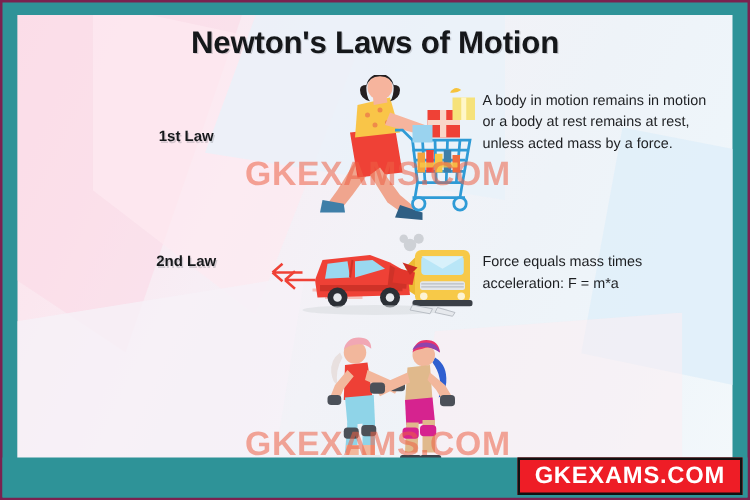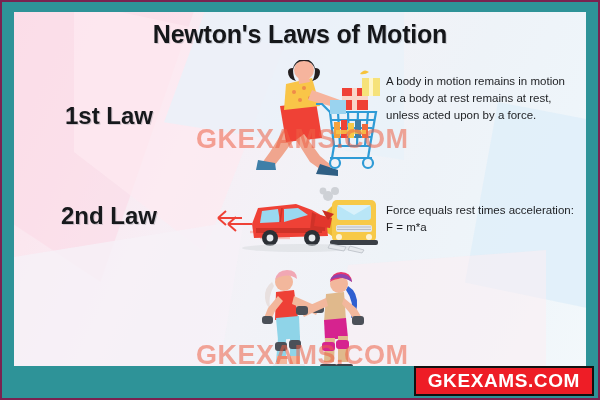--- a/index.html
+++ b/index.html
@@ -99,24 +99,25 @@
   .row { position:absolute; left:0; right:0; }
   .row-1 { top: 48px;  height: 120px; }
   .row-2 { top: 170px; height: 88px;  }
   .row-3 { top: 250px; height: 122px; }
 
   .law-label {
     position: absolute;
     left: 0;
     width: 190px;
     text-align: center;
-    font-size: 24px;
+    font-size: 12px;
     font-weight: bold;
     color: #17191c;
     text-shadow: 1px 1px 0 rgba(140,140,150,.35);
+    padding-left: 40px;
   }
   .row-1 .law-label { top: 42px; }
   .row-2 .law-label { top: 20px; }
   .row-3 .law-label { top: 72px; }
 
   .desc {
     position: absolute;
     font-size: 11.5px;
     line-height: 1.48;
     color: #1d1f22;
@@ -235,21 +236,21 @@
           <rect x="100" y="28" width="26" height="22" fill="#ef4136"></rect>
           <rect x="110" y="28" width="5" height="22" fill="#f9d6c8"></rect>
           <rect x="100" y="36" width="26" height="4" fill="#f9d6c8"></rect>
           <rect x="120" y="18" width="18" height="18" fill="#f6e27a"></rect>
           <rect x="127" y="18" width="4" height="18" fill="#fff6c8"></rect>
           <rect x="88" y="40" width="16" height="14" fill="#9ad3ef"></rect>
           <path d="M118 14 q4 -6 9 -2 q-4 3 -9 2 z" fill="#f6c33c"></path>
         </svg>
       </div>
 
-      <div class="desc">A body in motion remains in motion or a body at rest remains at rest, unless acted upon by a force.</div>
+      <div class="desc">A body in motion remains in motion or a body at rest remains at rest, unless acted mass by a force.</div>
     </div>
 
     <div class="row row-2">
       <div class="law-label">2nd Law</div>
 
       <div class="art art-2">
         <svg viewBox="0 0 180 76" width="180" height="76">
 
           <g fill="none" stroke="#ef4136" stroke-width="2">
             <path d="M38 34 L14 34 M14 34 L22 27 M14 34 L22 41"></path>
@@ -300,21 +301,21 @@
 
           <ellipse cx="96" cy="64" rx="58" ry="4" fill="#d7dade" opacity=".55"></ellipse>
 
           <g fill="#e6e9ed" stroke="#b9bec5" stroke-width=".8">
             <path d="M126 60 L142 63 L140 67 L124 64 Z"></path>
             <path d="M146 62 L160 66 L158 69 L144 66 Z"></path>
           </g>
         </svg>
       </div>
 
-      <div class="desc">Force equals rest times acceleration: F = m*a</div>
+      <div class="desc">Force equals mass times acceleration: F = m*a</div>
     </div>
 
     <div class="row row-3">
 
       <div class="art art-3">
         <svg viewBox="0 0 136 118" width="136" height="118">
 
           <g>
 
             <path d="M30 18 q-8 6 -7 16 q1 8 5 10 q-2 -12 4 -22 z" fill="#e8e0df"></path>

